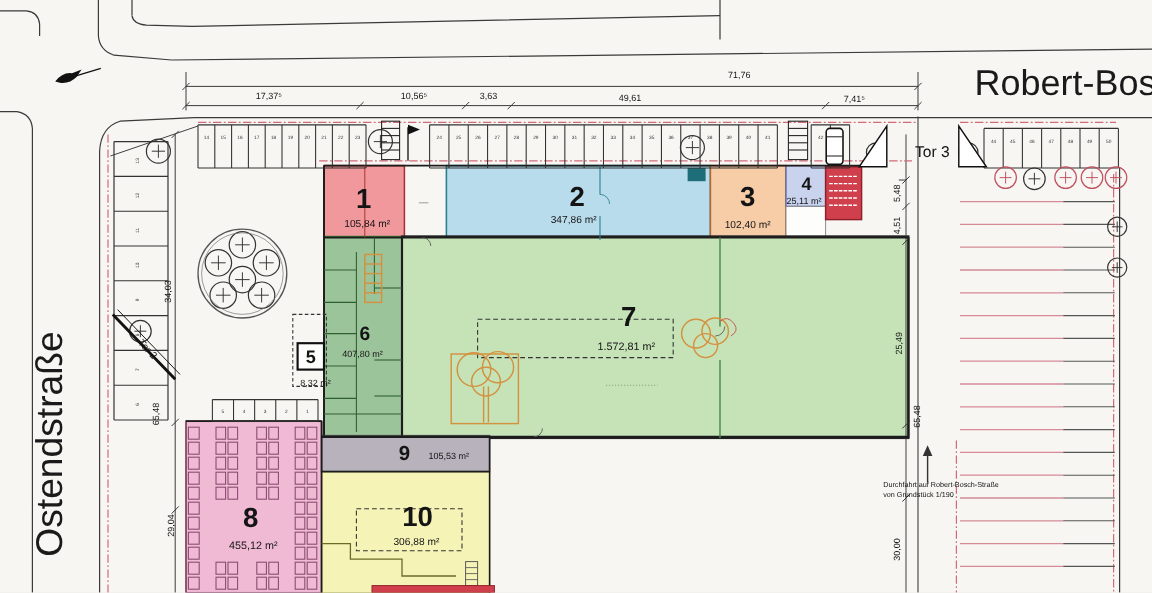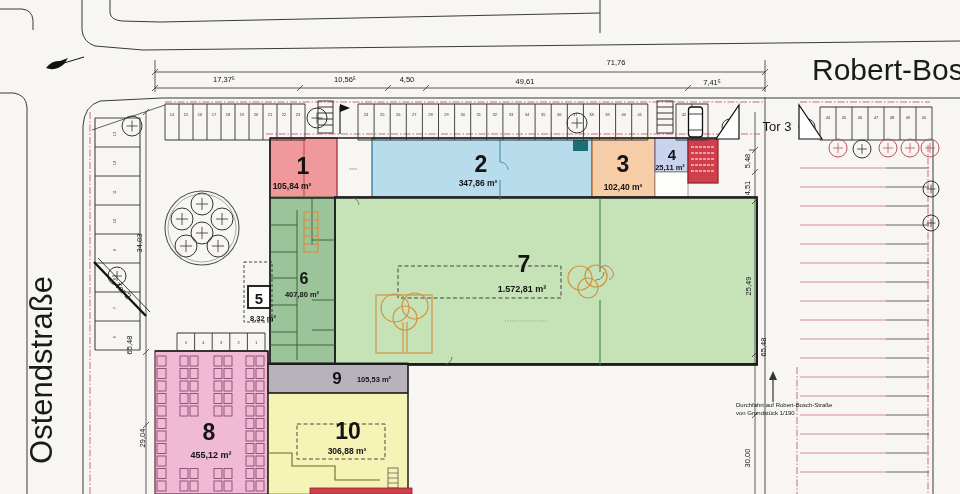--- a/index.html
+++ b/index.html
@@ -4,21 +4,21 @@
 <style>
   html,body{margin:0;padding:0;background:#e9e9e9;}
   .canvas{position:relative;width:960px;height:494px;background:#f7f6f2;overflow:hidden;
           font-family:"Liberation Sans",sans-serif;}
   svg{position:absolute;left:0;top:0;}
   .lbl{position:absolute;transform:translate(-50%,-50%);white-space:nowrap;color:#141414;line-height:1;}
   .lbl-l{position:absolute;white-space:nowrap;transform:translateY(-50%);color:#141414;line-height:1;}
   .rot{transform:translate(-50%,-50%) rotate(-90deg);}
   .rot47{transform:translate(-50%,-50%) rotate(47deg);}
   .num{font-weight:bold;}
-  .sz{font-weight:bold;}
+  .sz{font-weight:normal;}
   .dim{font-size:7.5px;}
 </style>
 </head>
 <body>
 
 <div class="canvas">
 <svg width="960" height="494" viewBox="0 0 960 494">
 
   <g>
     <rect x="270" y="138" width="67" height="60" stroke="#a83232" stroke-width="1.3" fill="#f0989b"></rect>
@@ -478,36 +478,36 @@
 </svg>
 
   <div class="lbl-l" style="left:812px;top:70px;font-size:30px;color:#1a1a1a;">Robert-Bosch-Straße</div>
   <div class="lbl rot" style="left:41px;top:370px;font-size:31px;color:#1a1a1a;">Ostendstraße</div>
   <div class="lbl" style="left:777px;top:126px;font-size:13px;">Tor 3</div>
   <div class="lbl rot47" style="left:123px;top:291px;font-size:8.5px;">Tor 2</div>
 
   <div class="lbl dim" style="left:616px;top:63px;">71,76</div>
   <div class="lbl dim" style="left:224px;top:80px;">17,37⁵</div>
   <div class="lbl dim" style="left:345px;top:80px;">10,56⁵</div>
-  <div class="lbl dim" style="left:407px;top:80px;">4,50</div>
+  <div class="lbl dim" style="left:407px;top:80px;">3,63</div>
   <div class="lbl dim" style="left:525px;top:82px;">49,61</div>
   <div class="lbl dim" style="left:712px;top:83px;">7,41⁵</div>
 
   <div class="lbl rot dim" style="left:140px;top:243px;">34,03</div>
   <div class="lbl rot dim" style="left:130px;top:345px;">65,48</div>
   <div class="lbl rot dim" style="left:143px;top:438px;">29,04</div>
 
   <div class="lbl rot dim" style="left:748px;top:161px;">5,48</div>
   <div class="lbl rot dim" style="left:748px;top:188px;">4,51</div>
   <div class="lbl rot dim" style="left:749px;top:286px;">25,49</div>
   <div class="lbl rot dim" style="left:764px;top:347px;">65,48</div>
   <div class="lbl rot dim" style="left:748px;top:458px;">30,00</div>
 
   <div class="lbl num" style="left:303px;top:166px;font-size:23px;">1</div>
-  <div class="lbl sz" style="left:292px;top:186px;font-size:8.5px;">105,84 m²</div>
+  <div class="lbl sz" style="left:306px;top:186px;font-size:8.5px;">105,84 m²</div>
   <div class="lbl num" style="left:481px;top:164px;font-size:23px;">2</div>
   <div class="lbl sz" style="left:478px;top:183px;font-size:8.5px;">347,86 m²</div>
   <div class="lbl num" style="left:623px;top:164px;font-size:23px;">3</div>
   <div class="lbl sz" style="left:623px;top:187px;font-size:8.5px;">102,40 m²</div>
   <div class="lbl num" style="left:672px;top:154px;font-size:15px;">4</div>
   <div class="lbl sz" style="left:670px;top:168px;font-size:7.5px;">25,11 m²</div>
   <div class="lbl num" style="left:259px;top:298px;font-size:15px;">5</div>
   <div class="lbl sz" style="left:263px;top:319px;font-size:7.5px;text-align:center;">8,32 m²</div>
   <div class="lbl num" style="left:304px;top:279px;font-size:16px;">6</div>
   <div class="lbl sz" style="left:302px;top:295px;font-size:7.5px;">407,80 m²</div>

